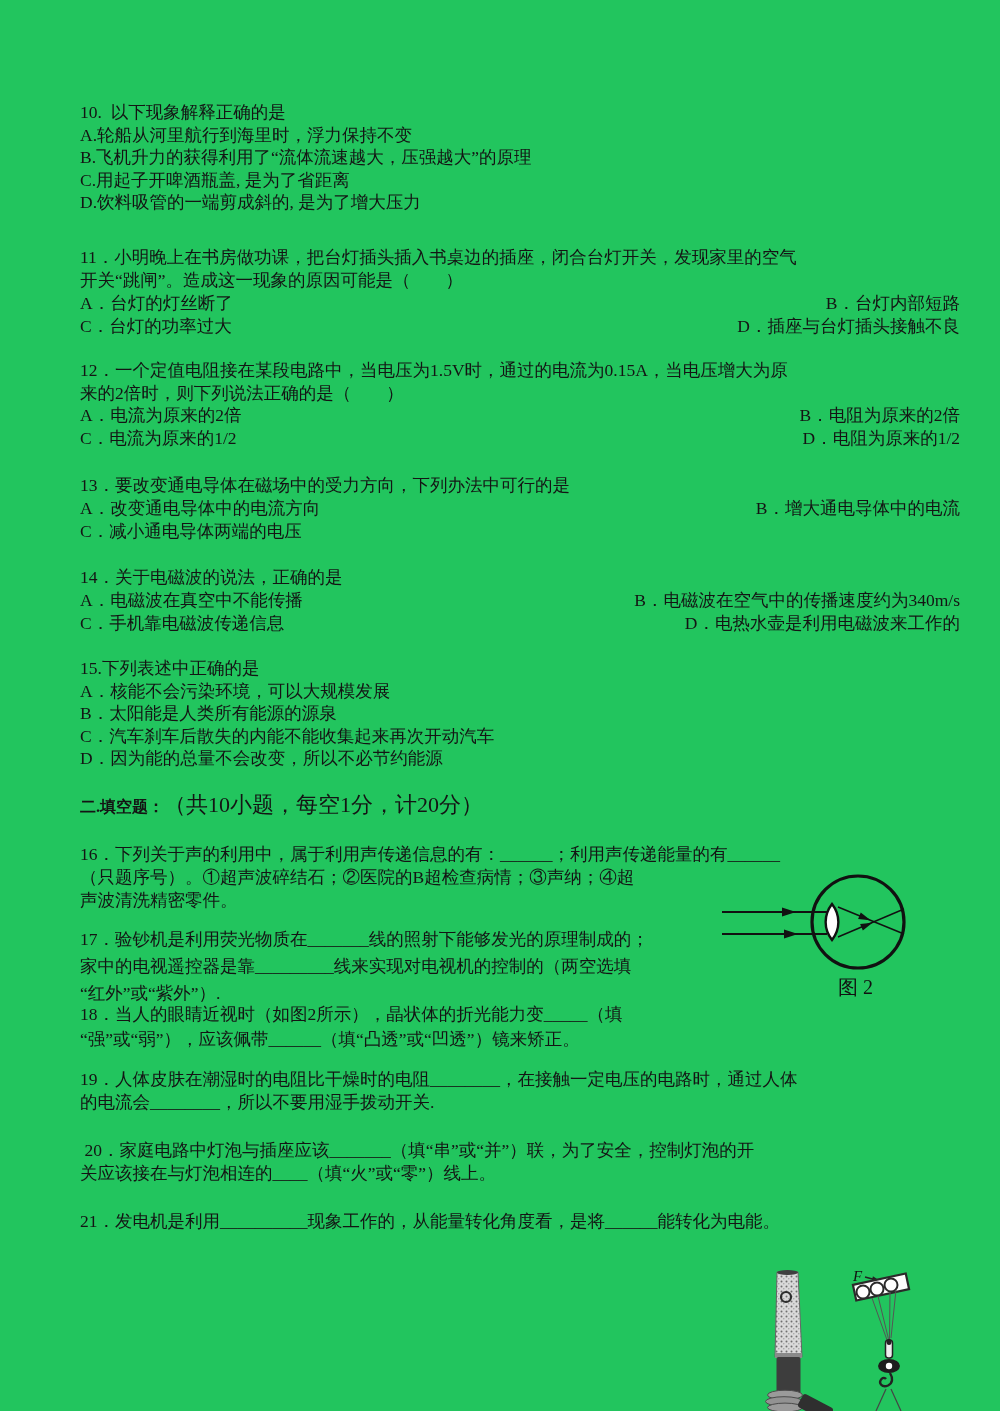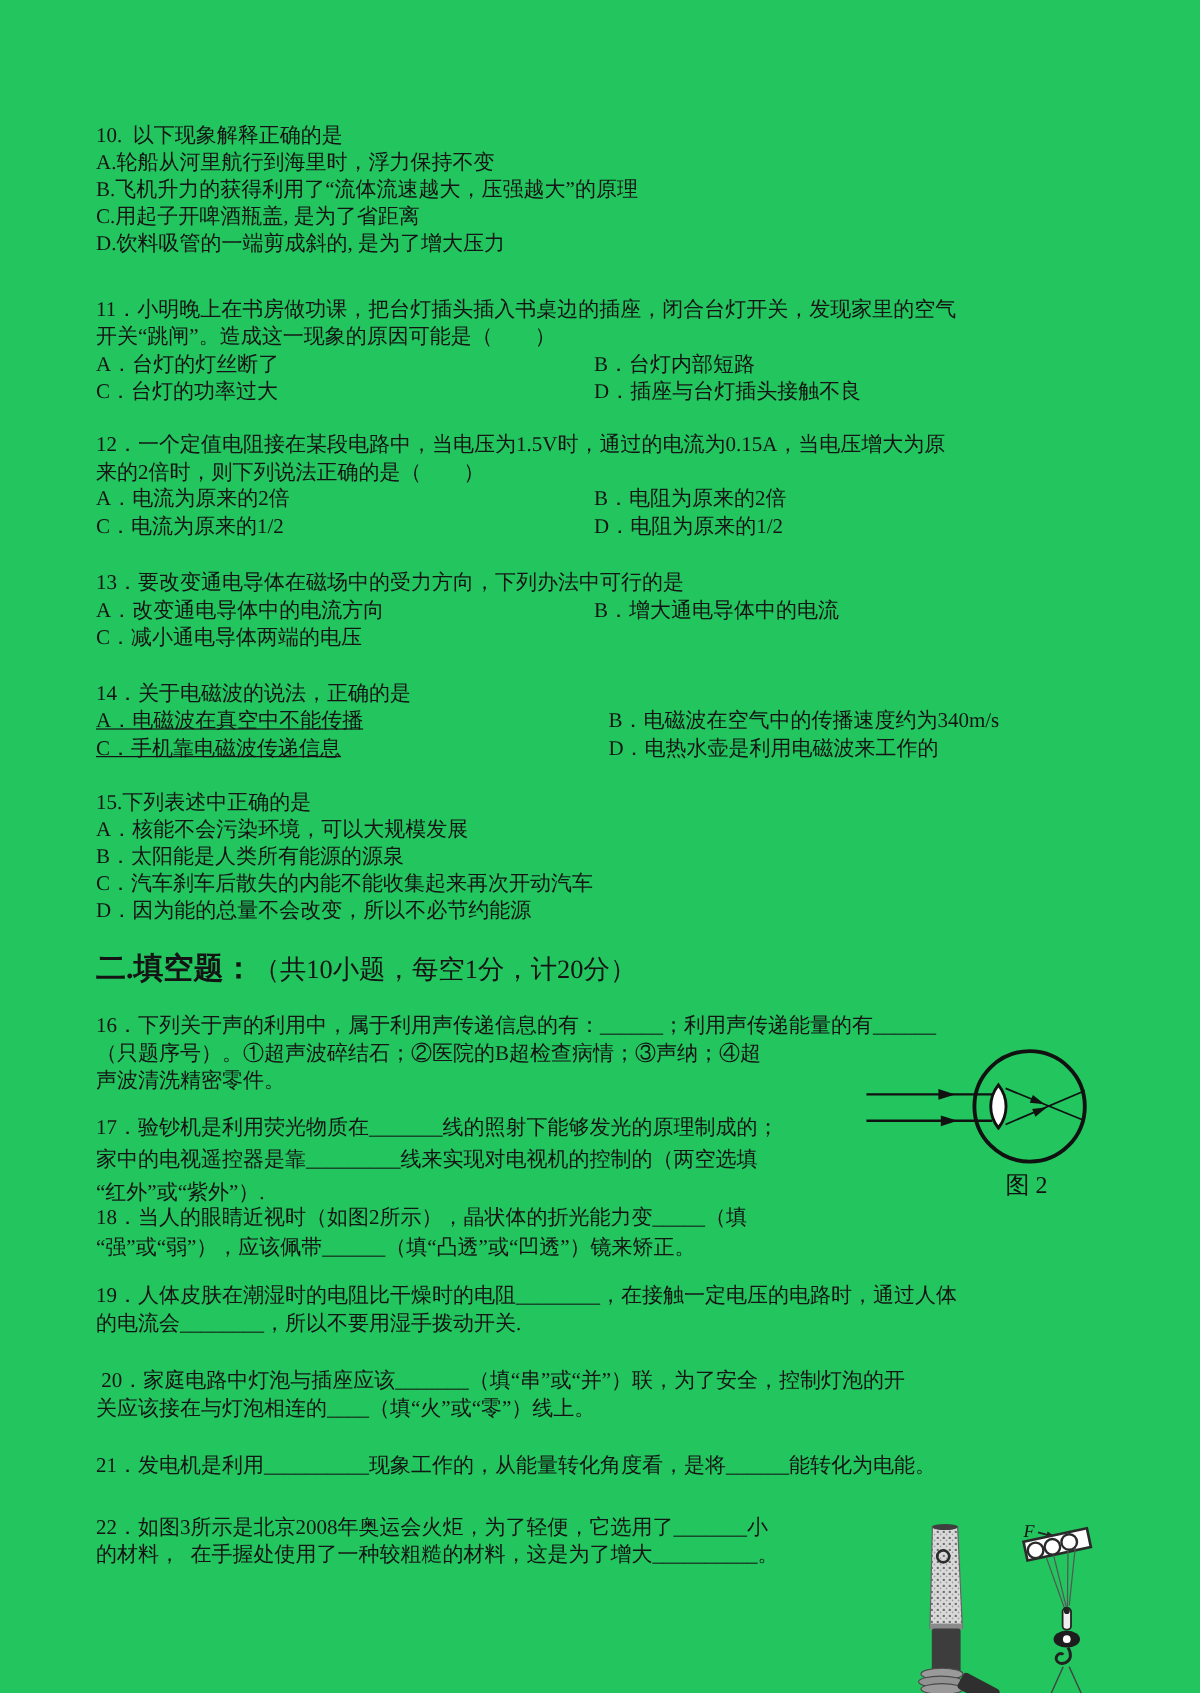--- a/index.html
+++ b/index.html
@@ -3,25 +3,25 @@
 <meta charset="utf-8">
 <style>
   html,body{margin:0;padding:0;background:#e8e8e8;}
   .page{position:relative;width:1000px;height:1411px;background:#22c55e;overflow:hidden;
         font-family:"Liberation Serif","DejaVu Serif",serif;color:#141414;font-size:17.5px;}
   .blk{position:absolute;left:80px;right:40px;}
   .line{height:22.5px;line-height:22.5px;white-space:pre;}
   .lh23 .line{height:23px;line-height:23px;}
   .lh25 .line{height:25px;line-height:25px;}
   .lh27 .line{height:27px;line-height:27px;}
-  .row{display:flex;}
+  .row{display:flex;justify-content:space-between;}
   .row .c1{width:400px;white-space:pre;}
-  .row.wide .c1{width:412px;text-decoration:underline;}
+  .row.wide .c1{width:412px;}
   .row .c2{white-space:pre;margin-left:15px;}
-  .sec-title{font-weight:bold;font-size:25px;white-space:pre;}
+  .sec-title{font-weight:bold;font-size:16px;white-space:pre;}
   .sec-meta{font-size:22px;white-space:pre;}
   svg{position:absolute;display:block;}
   svg text{font-family:"Liberation Serif","DejaVu Serif",serif;}
 </style>
 </head>
 <body>
 
 <div class="page">
 
   <div class="blk" style="top:101px">
@@ -117,24 +117,20 @@
 
   <div class="blk lh23" style="top:1139px">
     <div class="line"> 20．家庭电路中灯泡与插座应该_______（填“串”或“并”）联，为了安全，控制灯泡的开</div>
     <div class="line">关应该接在与灯泡相连的____（填“火”或“零”）线上。</div>
   </div>
 
   <div class="blk" style="top:1210px">
     <div class="line">21．发电机是利用__________现象工作的，从能量转化角度看，是将______能转化为电能。</div>
   </div>
 
-  <div class="blk lh23" style="top:1261px">
-    <div class="line">22．如图3所示是北京2008年奥运会火炬，为了轻便，它选用了_______小</div>
-    <div class="line">的材料，  在手握处使用了一种较粗糙的材料，这是为了增大__________。</div>
-  </div>
 
   <svg style="left:710px;top:868px" width="260" height="140" viewBox="0 0 260 140">
     <circle cx="148" cy="54" r="46" fill="none" stroke="#111" stroke-width="3.2"></circle>
     <path d="M122,36 C113.5,47 113.5,61 122,72 C130.5,61 130.5,47 122,36 Z" fill="#fefefe" stroke="#111" stroke-width="2.4"></path>
     <line x1="12" y1="44" x2="117" y2="44" stroke="#111" stroke-width="2"></line>
     <polygon points="72,39.5 86,44 72,48.5" fill="#111"></polygon>
     <line x1="12" y1="66" x2="117" y2="66" stroke="#111" stroke-width="2"></line>
     <polygon points="74,61.5 88,66 74,70.5" fill="#111"></polygon>
     <line x1="128" y1="39" x2="194" y2="66" stroke="#111" stroke-width="1.4"></line>
     <line x1="128" y1="69" x2="194" y2="41" stroke="#111" stroke-width="1.4"></line>

